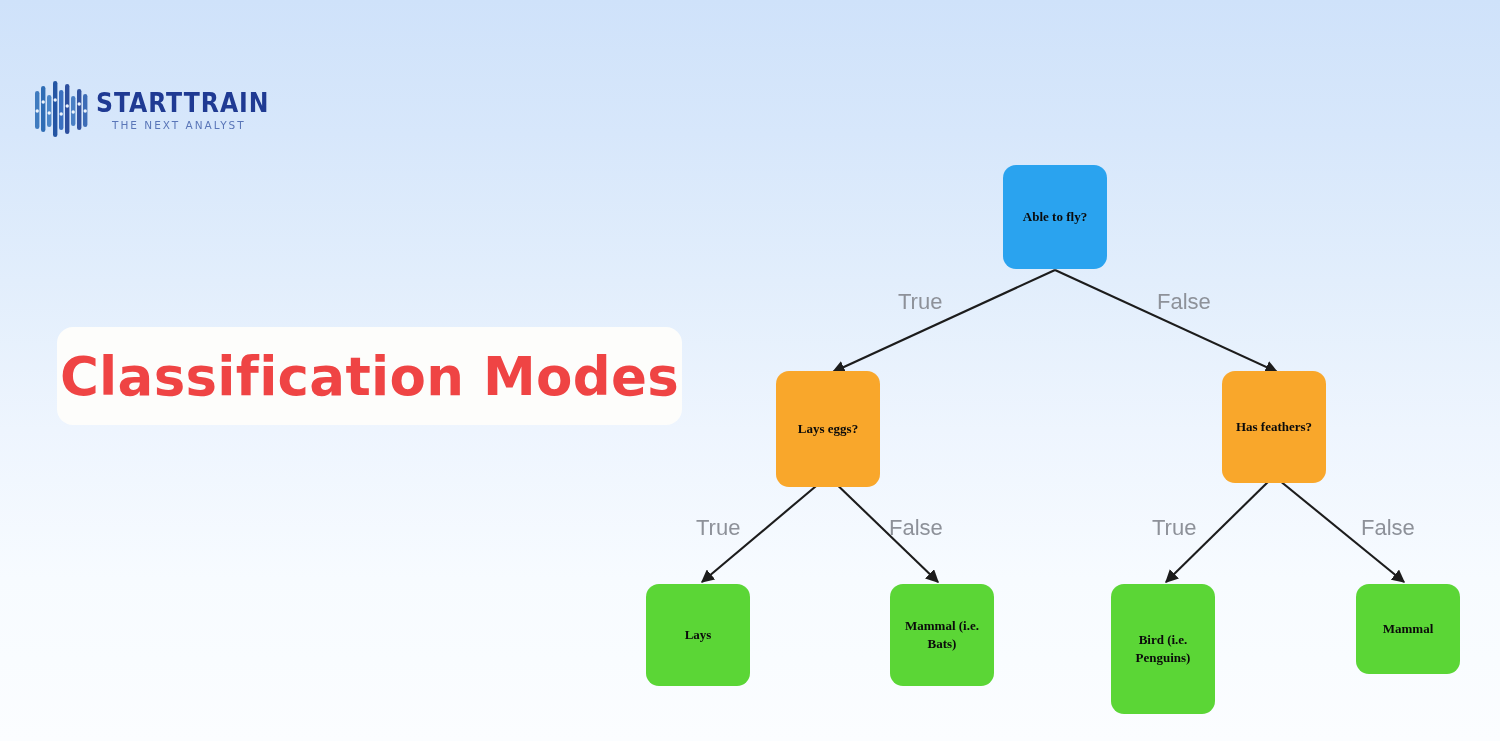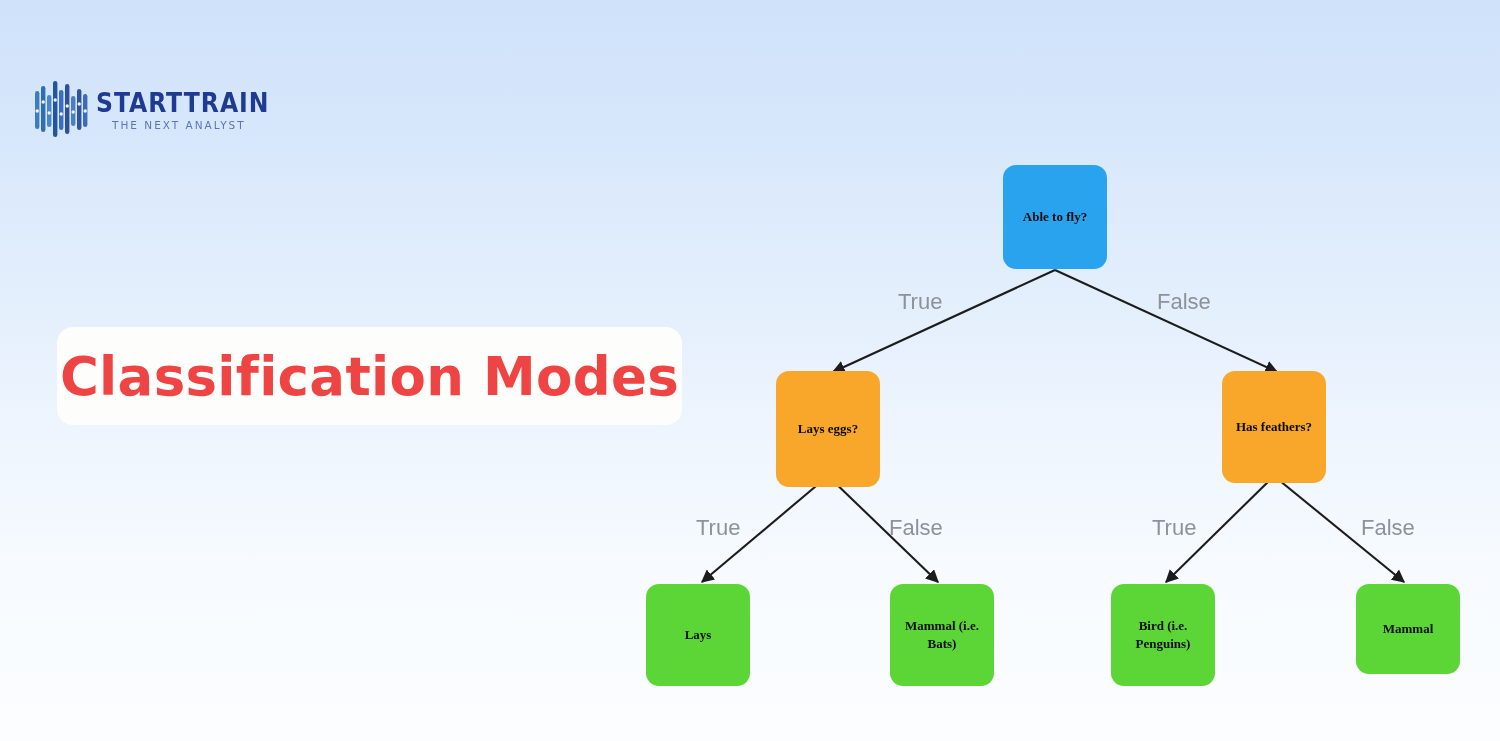--- a/index.html
+++ b/index.html
@@ -202,21 +202,21 @@
     </div>
 
     <div class="node node-leaf" style="left:646px; top:584px; width:104px; height:102px;">
       <span>Lays</span>
     </div>
 
     <div class="node node-leaf" style="left:890px; top:584px; width:104px; height:102px;">
       <span>Mammal (i.e. Bats)</span>
     </div>
 
-    <div class="node node-leaf" style="left:1111px; top:584px; width:104px; height:102px;">
+    <div class="node node-leaf" style="left:1111px; top:584px; width:104px; height:130px;">
       <span>Bird (i.e. Penguins)</span>
     </div>
 
     <div class="node node-leaf" style="left:1356px; top:584px; width:104px; height:90px;">
       <span>Mammal</span>
     </div>
 
     <div class="edge-label" style="left:898px;  top:276px;">True</div>
     <div class="edge-label" style="left:1157px; top:276px;">False</div>
     <div class="edge-label" style="left:696px;  top:502px;">True</div>

